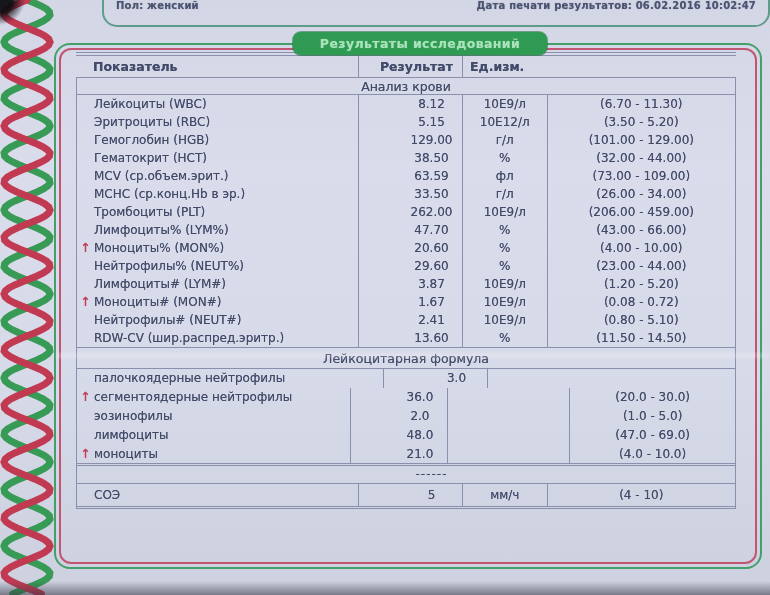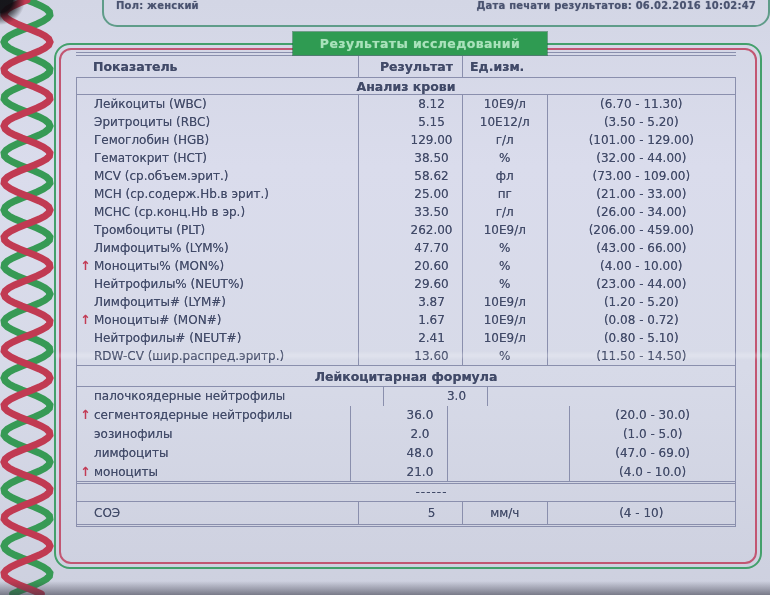--- a/index.html
+++ b/index.html
@@ -22,41 +22,41 @@
   .top-text{top:0;font-size:10px;font-weight:bold;color:#4a5370;letter-spacing:.2px;
     text-shadow:0 0 1px rgba(74,83,112,.55);white-space:nowrap;}
   .sex{left:116px;}
   .date{right:14px;}
   
   .main-box{left:54px;top:43px;width:704px;height:522px;border:2.5px solid var(--green-border,#43a06b);
     border-radius:16px;}
   .main-box .inner{position:absolute;left:3px;top:3px;right:3px;bottom:3px;
     border:2px solid var(--red-border,#c25672);border-radius:12px;}
   
-  .banner{left:293px;top:32px;width:254px;height:23px;border-radius:0;
+  .banner{left:293px;top:32px;width:254px;height:23px;border-radius:8px;
     background:var(--banner-bg,#2f9b52);box-shadow:0 0 0 1px rgba(30,110,60,.55);
     color:var(--banner-text,#a9e2bb);font-size:12.5px;font-weight:bold;text-align:center;
     line-height:23px;letter-spacing:.4px;z-index:5;text-shadow:0 0 1px rgba(170,226,187,.6);}
   
   .tbl{left:76px;top:52px;width:660px;font-size:12px;
     text-shadow:0 0 .6px rgba(65,74,104,.7);}
   .t-head,.t-row{display:flex;align-items:center;}
   .tbl .body-wrap{border-left:1px solid var(--table-line,#8a8fad);border-right:1px solid var(--table-line,#8a8fad);}
   .t-head{height:21px;border-top:4px double var(--table-line,#8a8fad);
     border-bottom:1px solid var(--table-line,#8a8fad);font-weight:bold;font-size:12.5px;}
   .c{box-sizing:border-box;height:100%;display:flex;align-items:center;}
   .name{width:282px;padding-left:17px;position:relative;}
   .res {width:105px;justify-content:center;border-left:1px solid var(--table-line,#8a8fad);
         border-right:1px solid var(--table-line,#8a8fad);padding-left:42px;}
   .unit{width:84px;justify-content:center;}
   .ref {width:189px;justify-content:center;border-left:1px solid var(--table-line,#8a8fad);}
   .t-head .res{justify-content:flex-end;padding-right:9px;}
   .t-head .unit{justify-content:flex-start;padding-left:7px;}
   .t-section{height:16px;display:flex;align-items:center;justify-content:center;
-    font-weight:bold;font-size:12.5px;border-bottom:1px solid var(--table-line,#8a8fad);}
+    font-weight:normal;font-size:12.5px;border-bottom:1px solid var(--table-line,#8a8fad);}
   .t-section.sec2{height:20px;border-top:1px solid var(--table-line,#8a8fad);}
   .t-row{height:18px;}
   .t-row.row2{height:18.8px;gap:24px;}
   .t-row.dbl-bottom{border-bottom:3px double var(--table-line,#8a8fad);}
   .flag{position:absolute;left:1px;top:50%;transform:translateY(-52%);width:15px;text-align:center;
     color:var(--flag-red,#c23b55);font-weight:bold;font-size:12.5px;text-shadow:none;}
   .sep-row{height:17px;border-bottom:1px solid var(--table-line,#8a8fad);}
   .sep-row .res{border-left:none;border-right:none;letter-spacing:1px;}
   .esr-row{height:22px;border-bottom:3px double var(--table-line,#8a8fad);}
 </style>
@@ -124,32 +124,23 @@
             </div>
             <div class="c res">38.50</div>
             <div class="c unit">%</div>
             <div class="c ref">(32.00 - 44.00)</div>
           </div>
           <div class="t-row">
             <div class="c name">
               <span class="flag"></span>
               <span>MCV (ср.объем.эрит.)</span>
             </div>
-            <div class="c res">58.62</div>
+            <div class="c res">63.59</div>
             <div class="c unit">фл</div>
             <div class="c ref">(73.00 - 109.00)</div>
-          </div>
-          <div class="t-row">
-            <div class="c name">
-              <span class="flag"></span>
-              <span>MCH (ср.содерж.Hb.в эрит.)</span>
-            </div>
-            <div class="c res">25.00</div>
-            <div class="c unit">пг</div>
-            <div class="c ref">(21.00 - 33.00)</div>
           </div>
           <div class="t-row">
             <div class="c name">
               <span class="flag"></span>
               <span>MCHC (ср.конц.Hb в эр.)</span>
             </div>
             <div class="c res">33.50</div>
             <div class="c unit">г/л</div>
             <div class="c ref">(26.00 - 34.00)</div>
           </div>

